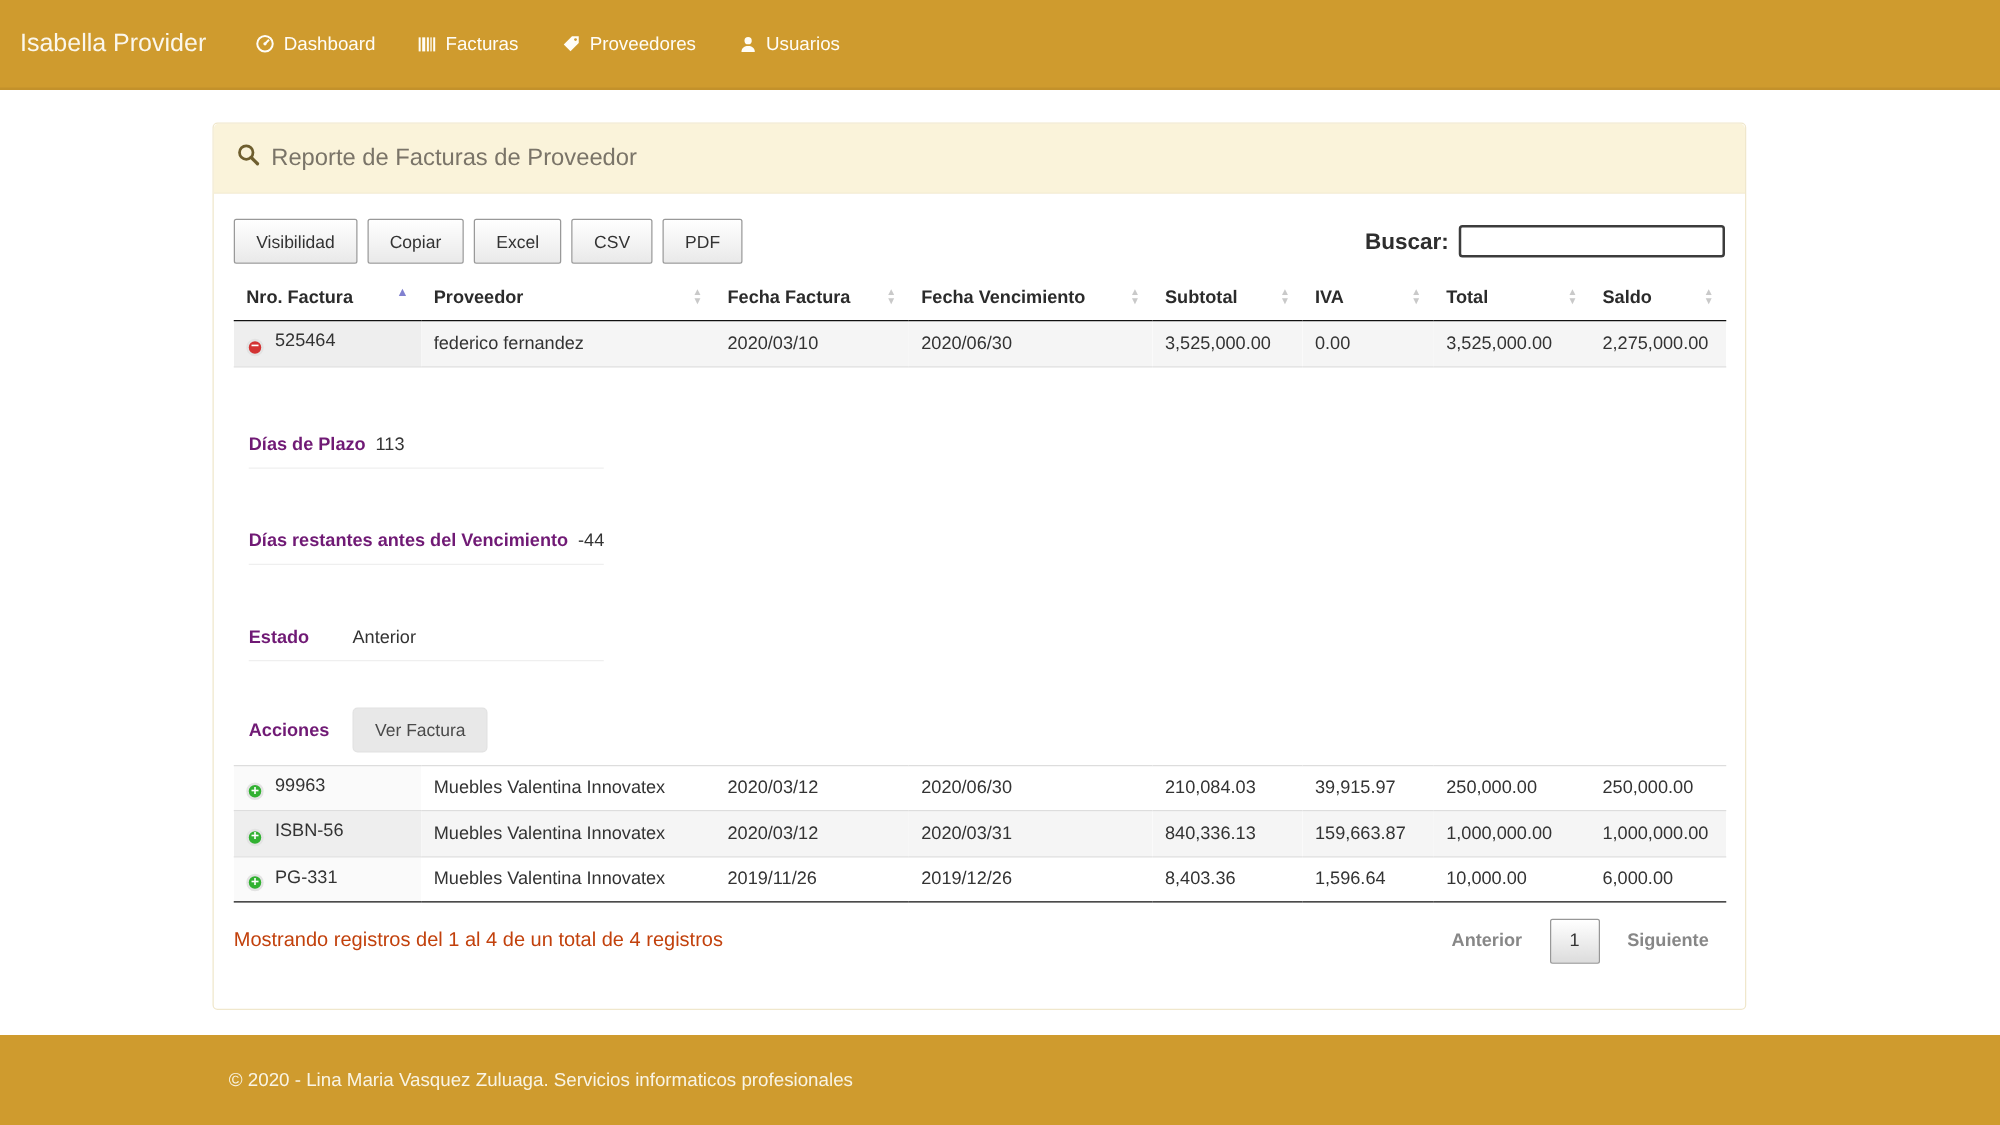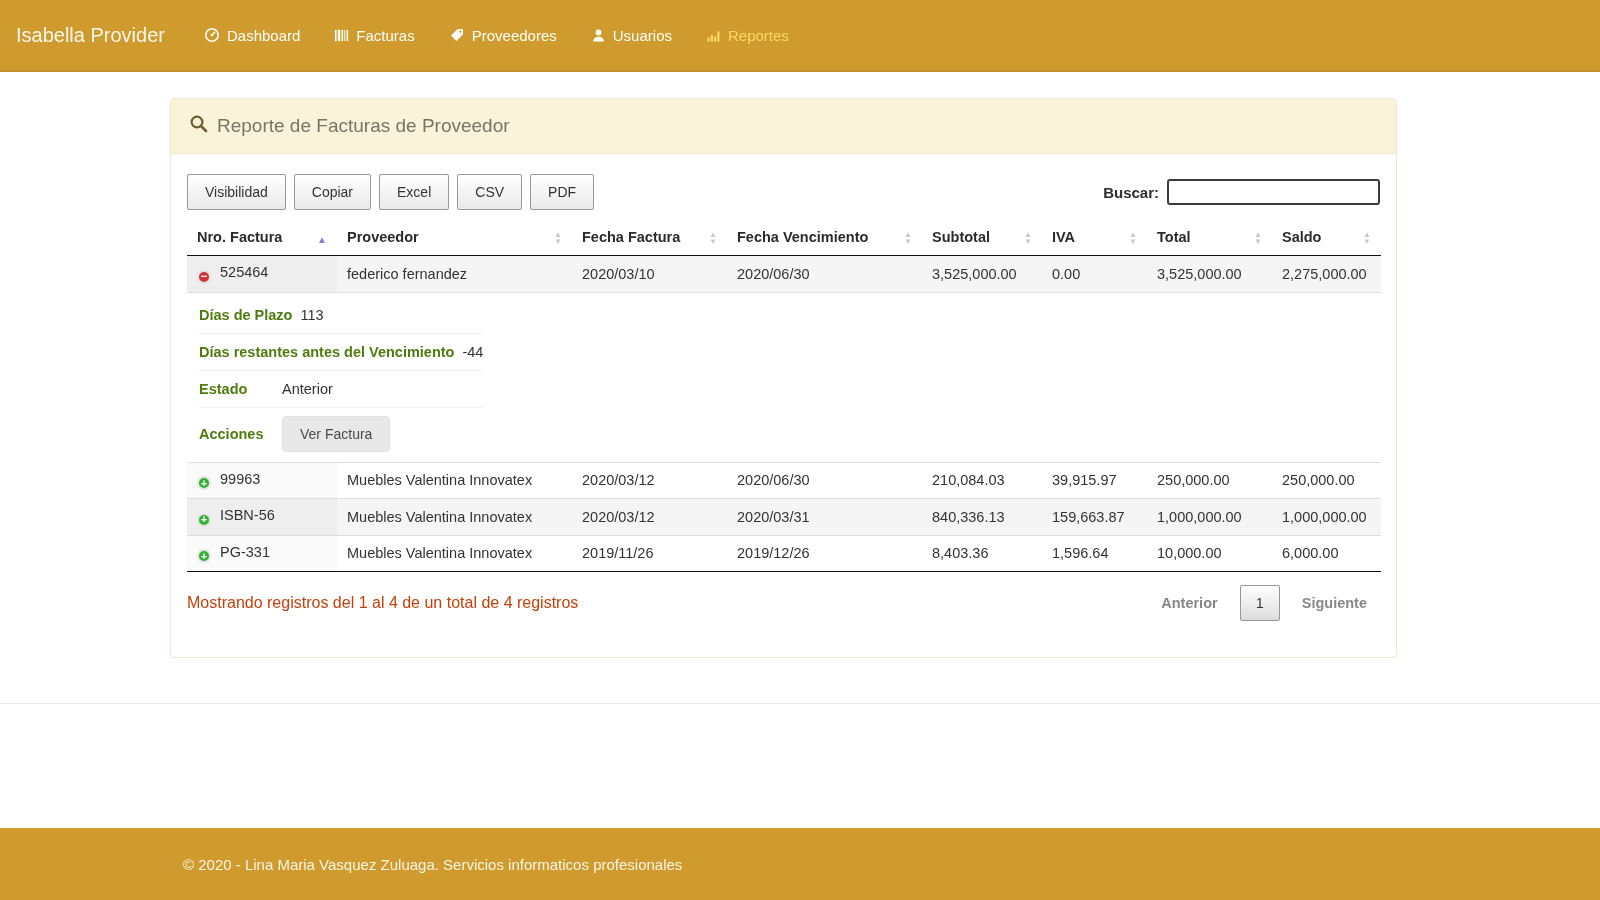--- a/index.html
+++ b/index.html
@@ -72,21 +72,21 @@
     font-family: "Liberation Sans", sans-serif;
     font-size: 14px;
     color: #333;
     padding: 9px 17px;
     border: 1px solid #999;
     border-radius: 2px;
     background: linear-gradient(to bottom, #ffffff 0%, #e9e9e9 100%);
     cursor: pointer;
   }
   .search-box { margin-left: auto; display: flex; align-items: center; }
-  .search-box label { font-weight: bold; font-size: 15px; color: #2e2e2e; margin-right: 8px; }
+  .search-box label { font-weight: bold; font-size: 18px; color: #2e2e2e; margin-right: 8px; }
   .search-box input {
     width: 213px;
     height: 26px;
     border: 2px solid #3c3c3c;
     border-radius: 3px;
     background: #fff;
     padding: 0 6px;
     font-family: "Liberation Sans", sans-serif;
     font-size: 14px;
     outline: none;
@@ -95,21 +95,21 @@
   
   table.report { width: 100%; border-collapse: collapse; table-layout: fixed; border-bottom: 1px solid #111; }
   table.report th {
     text-align: left;
     font-size: 14.5px;
     font-weight: bold;
     color: #2b2b2b;
     padding: 9px 10px 10px 10px;
     border-bottom: 1px solid #111;
   }
-  .th-inner { display: flex; align-items: flex-end; justify-content: space-between; }
+  .th-inner { display: flex; align-items: flex-start; justify-content: space-between; }
   .sort-both { display: inline-flex; flex-direction: column; color: #c9c9c9; font-size: 8px; line-height: 7px; margin-left: 4px; }
   .sort-asc { color: var(--sort_active_arrow, #8181d0); font-size: 10px; line-height: 10px; margin-left: 4px; }
   table.report td {
     font-size: 14.5px;
     color: #333;
     padding: 8px 10px;
     border-top: 1px solid #ddd;
     overflow: hidden;
     white-space: nowrap;
   }
@@ -134,21 +134,21 @@
     flex: none;
   }
   .expander.open  { background: var(--collapse_red, #d33333); }
   .expander.closed{ background: var(--expand_green, #31b131); }
 
   
   tr.child td { background: #fff; padding: 4px 8px 4px 12px; }
   ul.detail { display: inline-block; list-style: none; }
   ul.detail li { padding: 10px 0; border-bottom: 1px solid #efefef; font-size: 14.5px; }
   ul.detail li:last-child { border-bottom: none; padding: 8px 0 6px 0; }
-  .dtr-title { display: inline-block; min-width: 75px; font-weight: bold; color: #4d7c0f; margin-right: 8px; }
+  .dtr-title { display: inline-block; min-width: 75px; font-weight: bold; color: #701a75; margin-right: 8px; margin-top: 40px; }
   .btn-detail {
     font-family: "Liberation Sans", sans-serif;
     font-size: 14px;
     color: #4a4a4a;
     background: #e8e8e8;
     border: 1px solid #e2e2e2;
     border-radius: 4px;
     padding: 9px 17px;
     cursor: pointer;
   }
@@ -223,31 +223,20 @@
     </a>
     <a class="nav-item">
       <span>
         <svg width="15" height="15" viewBox="0 0 16 16">
             <circle cx="8" cy="4.8" r="3.1" fill="currentColor"></circle>
             <path d="M2.3 14.5 C2.3 10.8 5 9.3 8 9.3 C11 9.3 13.7 10.8 13.7 14.5 Z" fill="currentColor"></path>
           </svg>
       </span>
       <span>Usuarios</span>
     </a>
-    <a class="nav-item active">
-      <span>
-        <svg width="15" height="15" viewBox="0 0 16 16">
-            <rect x="1.5" y="10" width="2.4" height="4.5" fill="currentColor"></rect>
-            <rect x="5" y="7.5" width="2.4" height="7" fill="currentColor"></rect>
-            <rect x="8.5" y="9" width="2.4" height="5.5" fill="currentColor"></rect>
-            <rect x="12" y="3.5" width="2.4" height="11" fill="currentColor"></rect>
-          </svg>
-      </span>
-      <span>Reportes</span>
-    </a>
   </div>
 
 </nav>
 
 <div class="panel">
   <div class="panel-heading">
     <span>
       <svg width="19" height="19" viewBox="0 0 19 19">
           <circle cx="8" cy="8" r="5.4" fill="none" stroke="currentColor" stroke-width="2.2"></circle>
           <line x1="12" y1="12" x2="17" y2="17" stroke="currentColor" stroke-width="2.6" stroke-linecap="round"></line>

